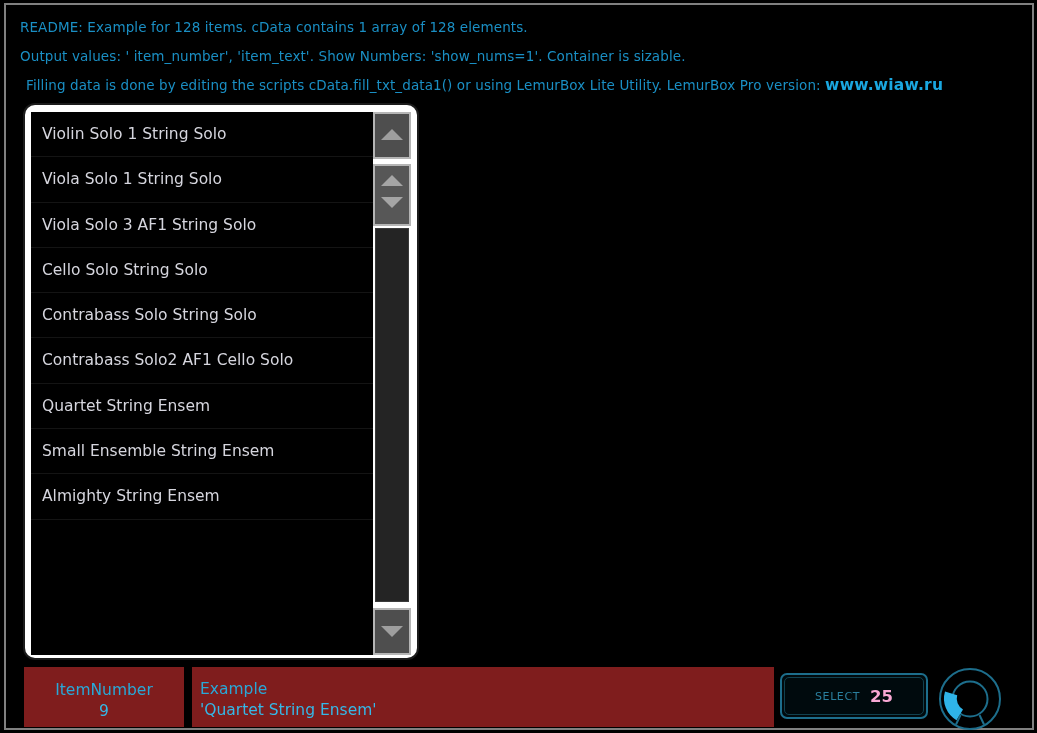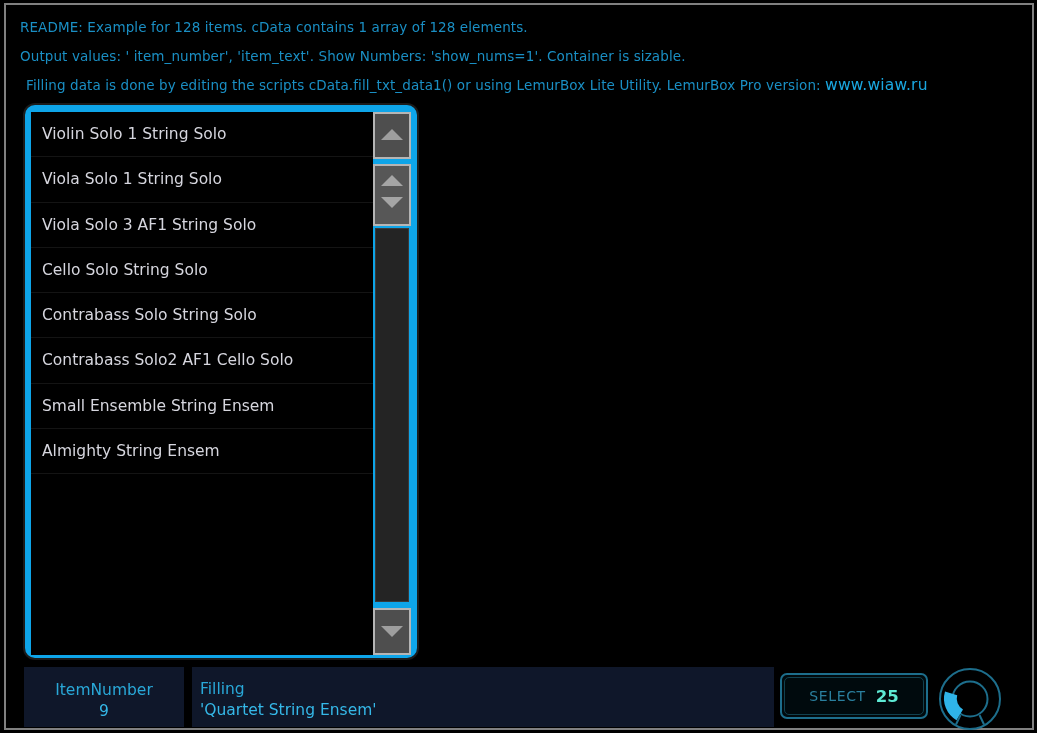--- a/index.html
+++ b/index.html
@@ -43,32 +43,32 @@
     line-height: 29px;
     white-space: nowrap;
     letter-spacing: 0.1px;
   }
   #readme-line-1 { padding-left: 2px; }
   #readme-line-2 { padding-left: 2px; }
   #readme-line-3 { padding-left: 8px; }
   .readme-url {
     color: #1aa7e0;
     font-size: 15.5px;
-    font-weight: normal;
+    font-weight: bold;
     letter-spacing: 0.2px;
   }
 
   
   #list-container {
     position: absolute;
     left: 17px;
     top: 98px;
     width: 396px;
     height: 557px;
-    background: #0ea5e9;
+    background: #ffffff;
     border: 2px solid #1b1b1b;
     border-radius: 12px;
     overflow: hidden;
   }
 
   #list-viewport {
     position: absolute;
     left: 6px;
     top: 7px;
     width: 342px;
@@ -156,21 +156,21 @@
     left: 8px;
     top: 660px;
     width: 1018px;
     height: 64px;
   }
 
   .out-panel {
     position: absolute;
     top: 2px;
     height: 60px;
-    background: #0f172a;
+    background: #7f1d1d;
     color: #29a8d8;
   }
   #item-number-panel {
     left: 10px;
     width: 160px;
     text-align: center;
   }
   #item-text-panel {
     left: 178px;
     width: 582px;
@@ -208,25 +208,25 @@
   #select-button::before {
     content: "";
     position: absolute;
     left: 2px; top: 2px; right: 2px; bottom: 2px;
     border: 1px solid #11414f;
     border-radius: 5px;
     pointer-events: none;
   }
   #select-label {
     color: #2a7f9e;
-    font-size: 14px;
+    font-size: 11px;
     letter-spacing: 0.6px;
   }
   #select-value {
-    color: #5eead4;
+    color: #f9a8d4;
     font-size: 16.5px;
     font-weight: bold;
   }
 
   
   #knob-widget {
     position: absolute;
     left: 928px;
     top: 658px;
     width: 72px;
@@ -250,20 +250,21 @@
 
     <div id="list-container">
 
       <div id="list-viewport">
         <div class="list-item">Violin Solo 1 String Solo</div>
         <div class="list-item">Viola Solo 1 String Solo</div>
         <div class="list-item">Viola Solo 3 AF1 String Solo</div>
         <div class="list-item">Cello Solo String Solo</div>
         <div class="list-item">Contrabass Solo String Solo</div>
         <div class="list-item">Contrabass Solo2 AF1 Cello Solo</div>
+        <div class="list-item">Quartet String Ensem</div>
         <div class="list-item">Small Ensemble String Ensem</div>
         <div class="list-item">Almighty String Ensem</div>
       </div>
 
       <div id="scrollbar">
         <div class="sb-btn" id="sb-btn-up">
           <span class="arrow-up"></span>
         </div>
         <div id="sb-thumb">
           <span class="arrow-up"></span>
@@ -277,21 +278,21 @@
     </div>
 
     <div id="bottom-bar">
 
       <div class="out-panel" id="item-number-panel">
         <div class="out-label">ItemNumber</div>
         <div class="out-value">9</div>
       </div>
 
       <div class="out-panel" id="item-text-panel">
-        <div class="out-label">Filling</div>
+        <div class="out-label">Example</div>
         <div class="out-value">'Quartet String Ensem'</div>
       </div>
 
       <div id="select-button">
         <span id="select-label">SELECT</span>
         <span id="select-value">25</span>
       </div>
     </div>
 
     <div id="knob-widget">

